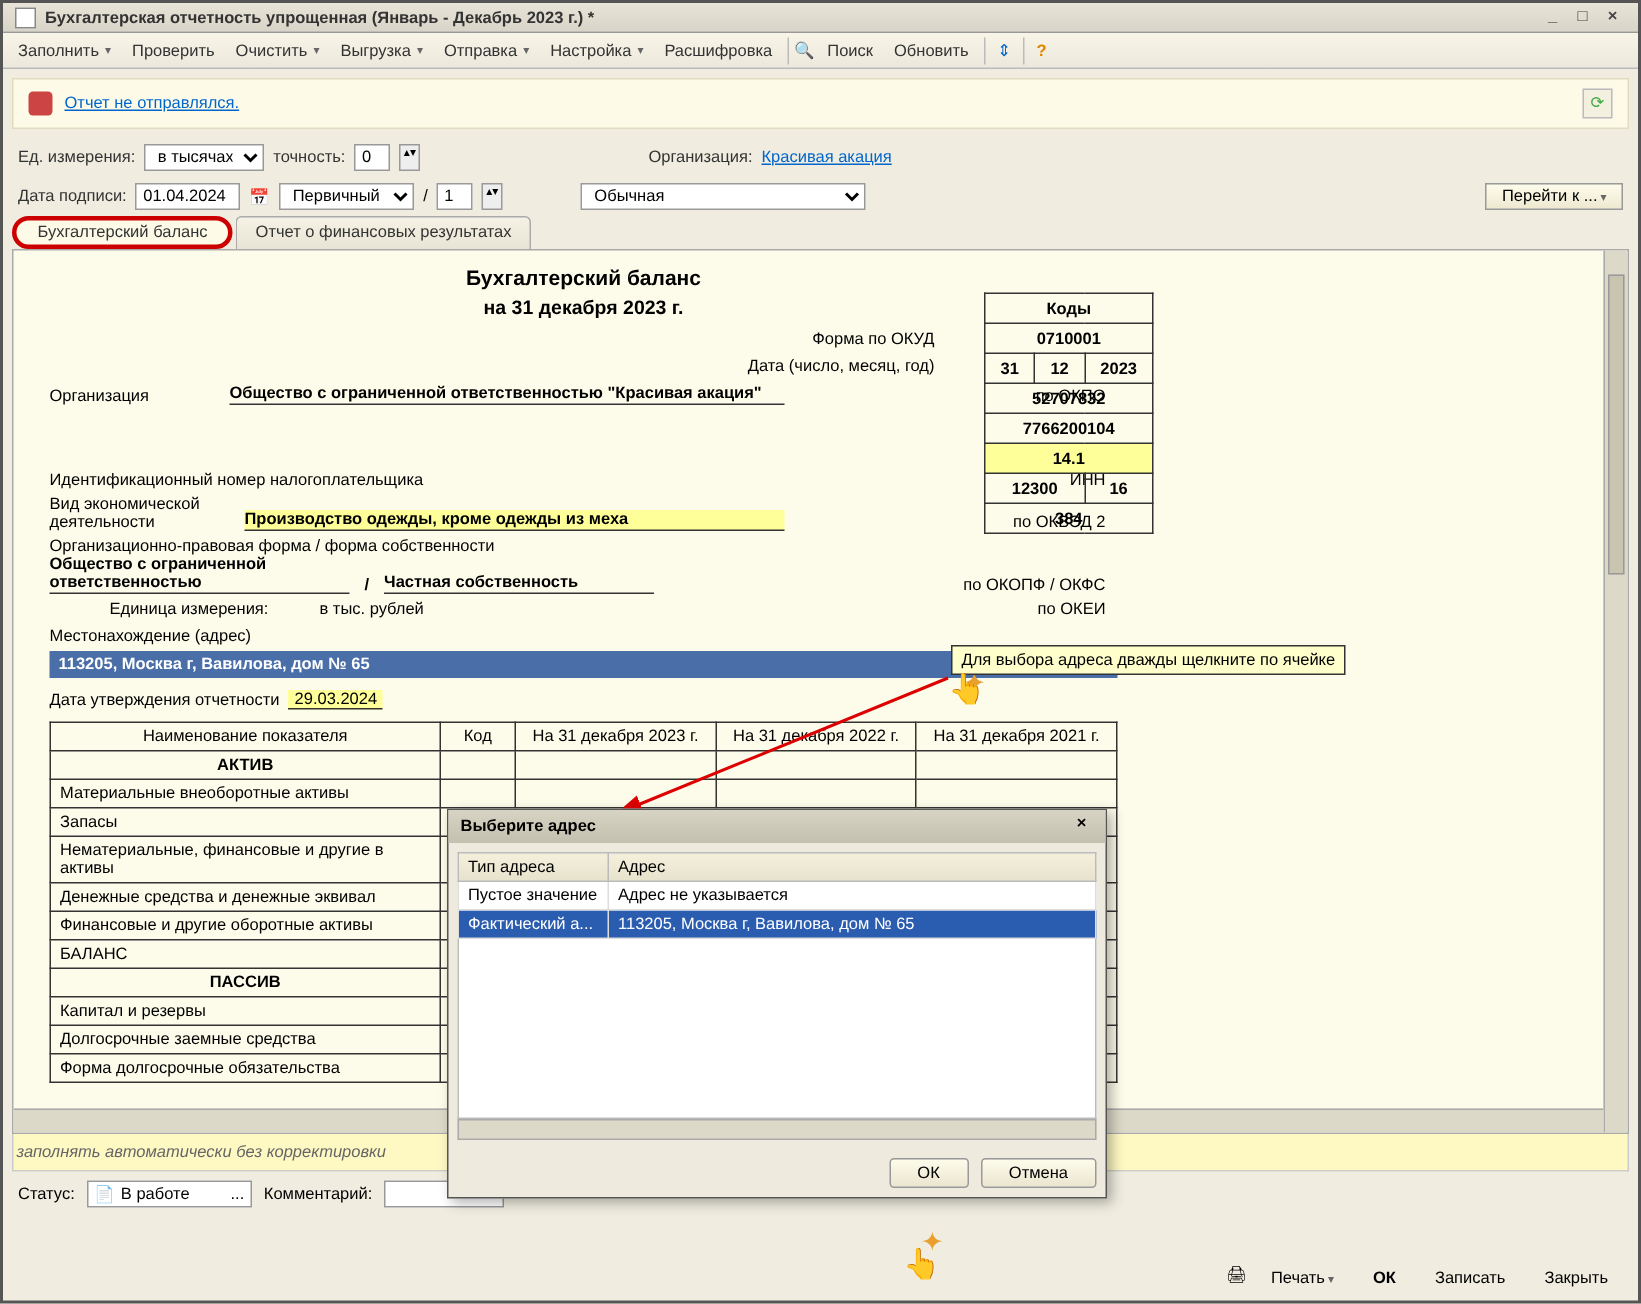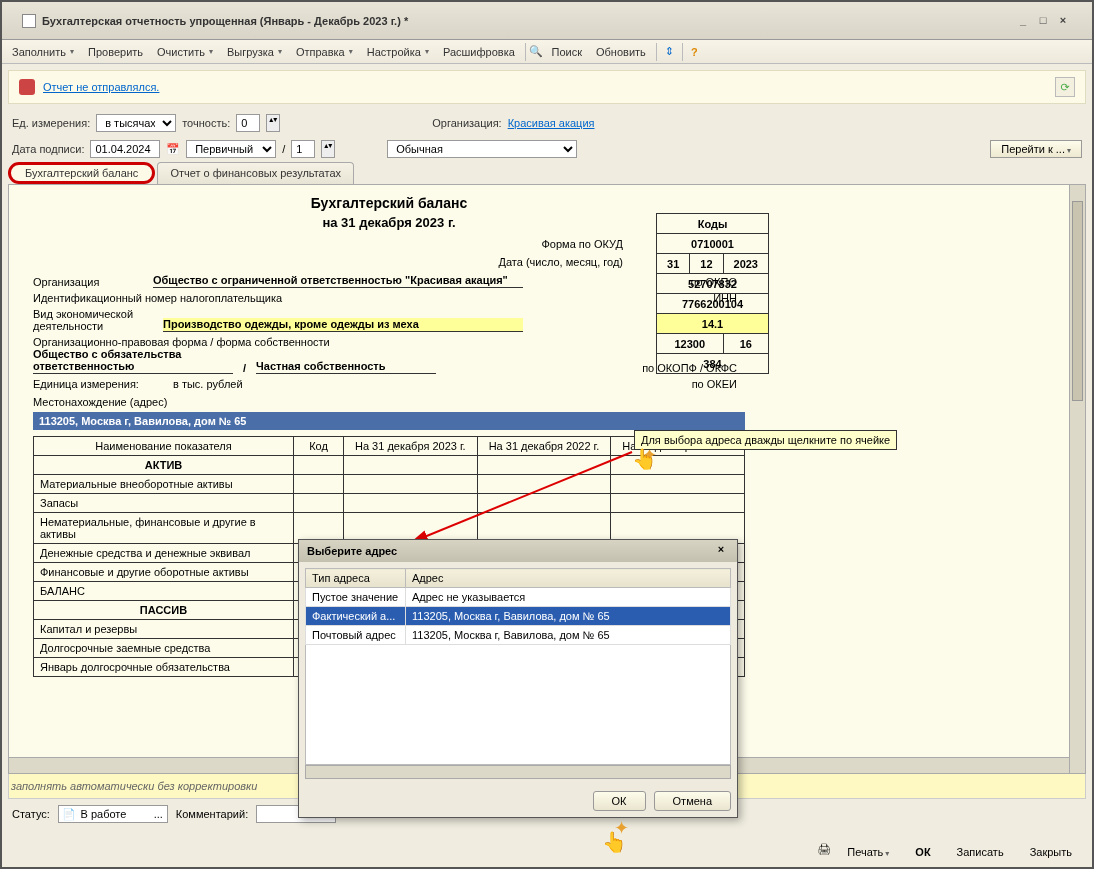--- a/index.html
+++ b/index.html
@@ -1,18 +1,18 @@
 <!DOCTYPE html>
 <html><head>
 <meta charset="utf-8">
 <style>
 * { box-sizing: border-box; margin: 0; padding: 0; font-family: Arial, sans-serif; font-size: 11px; }
 body { background: #f0ede0; width: 1094px; height: 869px; position: relative; border: 2px solid #555; }
 
-.titlebar { background: linear-gradient(#e8e4d8, #d8d4c8); height: 38px; display: flex; align-items: center; padding: 0 20px; border-bottom: 1px solid #999; }
+.titlebar { background: linear-gradient(#e8e4d8, #d8d4c8); height: 20px; display: flex; align-items: center; padding: 0 8px; border-bottom: 1px solid #999; }
 .titlebar .icon { width: 14px; height: 14px; background: #fff; border: 1px solid #888; margin-right: 6px; }
 .titlebar .title { font-weight: bold; color: #333; flex: 1; }
 .titlebar .wbtn { width: 18px; height: 14px; margin-left: 2px; cursor: pointer; text-align: center; font-weight: bold; color: #444; }
 
 .toolbar { background: linear-gradient(#f8f4e8, #ece8dc); height: 24px; display: flex; align-items: center; padding: 0 4px; border-bottom: 1px solid #bbb; gap: 2px; }
 .tbtn { padding: 2px 6px; color: #333; cursor: pointer; display: flex; align-items: center; gap: 2px; }
 .drop::after { content: "▾"; font-size: 8px; margin-left: 2px; color: #666; }
 .sep { width: 1px; height: 18px; background: #bbb; margin: 0 2px; }
 
 .info-bar { background: #fdfbe8; margin: 6px; padding: 6px 10px; border: 1px solid #e0dcc0; display: flex; align-items: center; }
@@ -41,21 +41,21 @@
 .rpt-title { text-align: center; font-weight: bold; font-size: 14px; margin-bottom: 4px; }
 .rpt-subtitle { text-align: center; font-weight: bold; font-size: 13px; margin-bottom: 8px; }
 
 .codes-table { position: absolute; right: 0; top: 28px; border-collapse: collapse; }
 .codes-table td, .codes-table th { border: 1px solid #333; padding: 2px 10px; text-align: center; font-size: 11px; height: 20px; }
 .codes-table th { font-weight: bold; }
 .codes-table .hl { background: #ffff99; }
 
 .field-row { display: flex; align-items: flex-end; margin-bottom: 4px; }
 .field-label { width: 120px; }
-.field-label2 { width: 300px; }
+.field-label2 { width: 300px; margin-top: 40px; }
 .underline-val { border-bottom: 1px solid #333; flex: 1; font-weight: bold; padding-bottom: 1px; }
 .underline-val.hl { background: #ffff99; }
 .right-label { text-align: right; margin-left: auto; padding-right: 8px; width: 140px; }
 
 .address-row { background: #4a6ea8; color: #fff; padding: 3px 6px; font-weight: bold; margin: 4px 0; display: flex; align-items: center; }
 
 .tooltip-box { position: absolute; background: #ffffcc; border: 1px solid #333; padding: 3px 6px; font-size: 11px; left: 632px; top: 428px; z-index: 5; }
 .cursor-hand { position: absolute; left: 630px; top: 445px; font-size: 20px; z-index: 6; }
 .arrow-line { position: absolute; left: 400px; top: 440px; width: 240px; height: 110px; z-index: 4; pointer-events: none; }
 
@@ -208,37 +208,41 @@
     </div>
 
     <div class="field-row">
       <div class="field-label" style="width:130px;">Вид экономической деятельности</div>
       <div class="underline-val hl" style="max-width:360px;">Производство одежды, кроме одежды из меха</div>
       <div class="right-label">по ОКВЭД 2</div>
     </div>
 
     <div>Организационно-правовая форма / форма собственности</div>
     <div class="field-row">
-      <div class="underline-val" style="max-width:200px;font-weight:bold;">Общество с обязательства ответственностью</div>
+      <div class="underline-val" style="max-width:200px;font-weight:bold;">Общество с ограниченной ответственностью</div>
       <span style="padding:0 10px;font-weight:bold;">/</span>
       <div class="underline-val" style="max-width:180px;font-weight:bold;">Частная собственность</div>
       <div class="right-label" style="width:180px;">по ОКОПФ / ОКФС</div>
     </div>
 
     <div class="field-row">
-      <div class="field-label" style="width:140px;">Единица измерения:</div>
+      <div class="field-label" style="width:140px;margin-left:40px;">Единица измерения:</div>
       <div>в тыс. рублей</div>
       <div class="right-label" style="width:350px;">по ОКЕИ</div>
     </div>
 
     <div style="margin-top:6px;">Местонахождение (адрес)</div>
     <div class="address-row">
       <span>113205, Москва г, Вавилова, дом № 65</span>
     </div>
 
+    <div class="approve-date">
+      <span>Дата утверждения отчетности</span>
+      <span class="dval">29.03.2024</span>
+    </div>
 
     <table class="data-table">
       <tbody>
           <tr>
         <th style="width:260px;">Наименование показателя</th>
         <th style="width:50px;">Код</th>
         <th>На 31 декабря 2023 г.</th>
         <th>На 31 декабря 2022 г.</th>
         <th>На 31 декабря 2021 г.</th>
       </tr>
@@ -306,21 +310,21 @@
             <td></td>
           </tr>
       <tr>
             <td class="left">Долгосрочные заемные средства</td>
             <td></td>
             <td></td>
             <td></td>
             <td></td>
           </tr>
       <tr>
-            <td class="left">Январь долгосрочные обязательства</td>
+            <td class="left">Форма долгосрочные обязательства</td>
             <td></td>
             <td></td>
             <td></td>
             <td></td>
           </tr>
     </tbody>
       </table>
   </div>
   <div class="scroll-v">
       <div class="thumb"></div>
@@ -374,24 +378,20 @@
             <th>Адрес</th>
           </tr>
       <tr>
             <td>Пустое значение</td>
             <td>Адрес не указывается</td>
           </tr>
       <tr class="sel">
             <td>Фактический а...</td>
             <td>113205, Москва г, Вавилова, дом № 65</td>
           </tr>
-      <tr>
-            <td>Почтовый адрес</td>
-            <td>113205, Москва г, Вавилова, дом № 65</td>
-          </tr>
     </tbody>
       </table>
     <div class="dlg-blank"></div>
     <div class="dlg-scroll"></div>
   </div>
   <div class="dlg-footer">
     <div class="dlg-btn">ОК</div>
     <div class="dlg-btn">Отмена</div>
   </div>
 </div>

